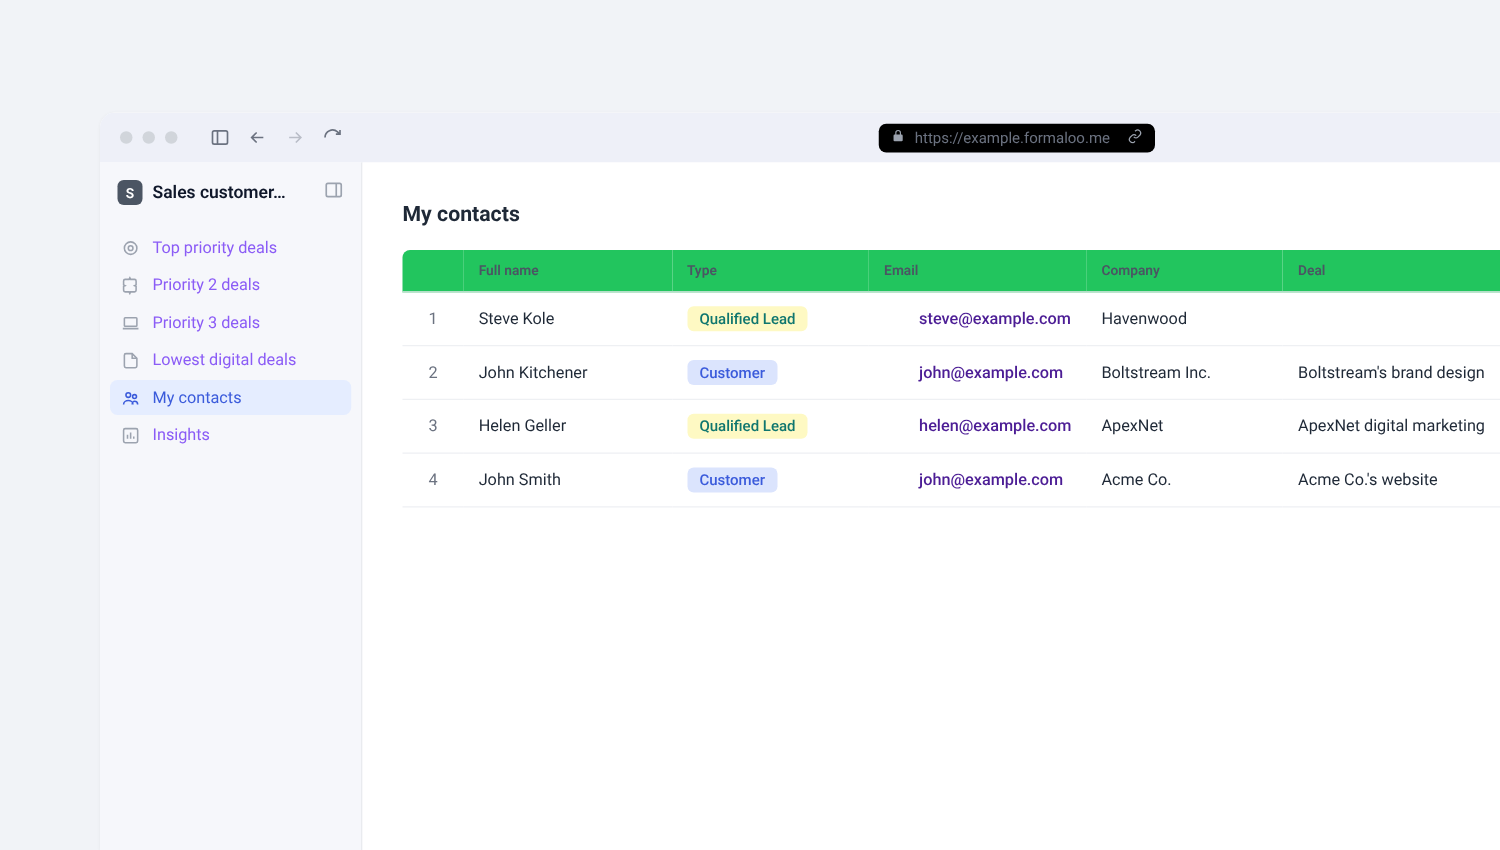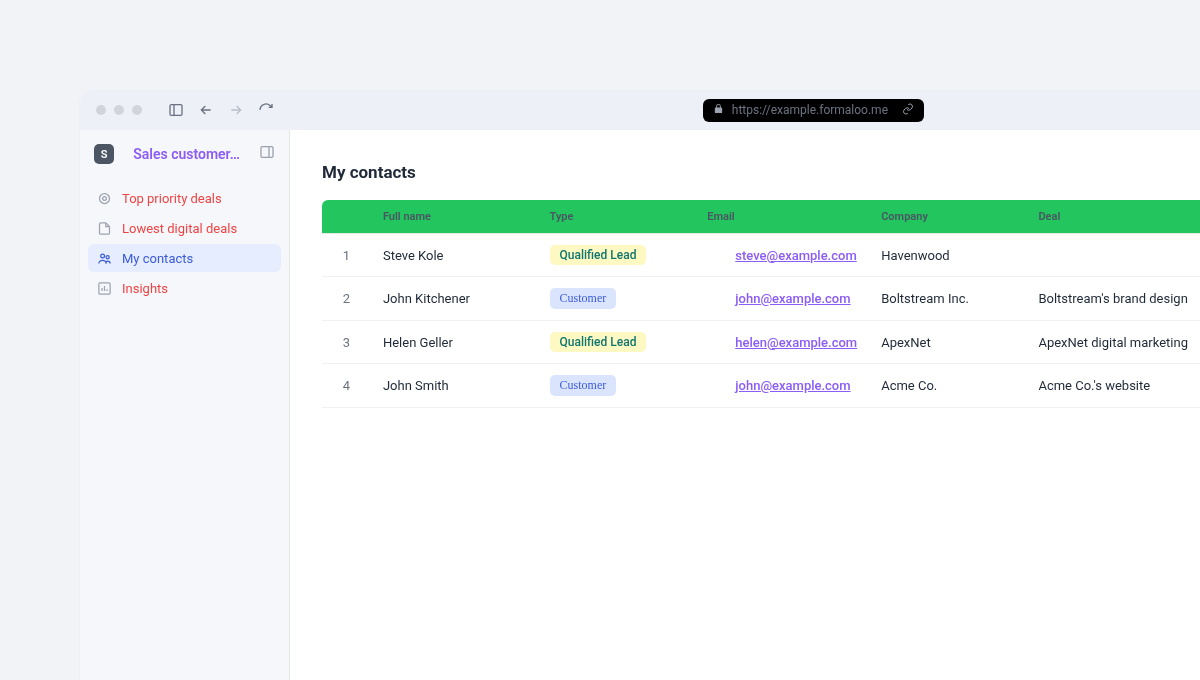--- a/index.html
+++ b/index.html
@@ -98,43 +98,42 @@
       border-radius: 5px;
       display: flex;
       align-items: center;
       justify-content: center;
       font-size: 11px;
       font-weight: 600;
     }
     .workspace-title {
       font-size: 14px;
       font-weight: 600;
-      color: #8b5cf6;
+      color: #0f172a;
       flex: 1;
       white-space: nowrap;
       overflow: hidden;
       text-overflow: ellipsis;
-      text-align: center;
     }
     .workspace-panel-icon {
       color: #9ca3af;
       cursor: pointer;
     }
     .nav-list {
       list-style: none;
       margin-top: 6px;
     }
     .nav-item {
       display: flex;
       align-items: center;
       gap: 10px;
       padding: 6px 8px;
       border-radius: 6px;
       cursor: pointer;
-      color: #ef4444;
+      color: #8b5cf6;
       font-size: 13px;
       margin-bottom: 2px;
     }
     .nav-item.active {
       background: #e5edff;
       color: #3b5bdb;
     }
     .nav-item .nav-icon {
       width: 16px;
       height: 16px;
@@ -195,25 +194,23 @@
       font-size: 12px;
       font-weight: 500;
     }
     .badge-qualified {
       background: #fef9c3;
       color: #0f766e;
     }
     .badge-customer {
       background: #dbe4fd;
       color: #3b5bdb;
-      font-family: Liberation Serif, serif;
     }
     .email-link {
-      color: #8b5cf6;
-      text-decoration: underline;
+      color: #4c1d95;
       font-weight: 500;
       cursor: pointer;
       margin-left: 28px;
     }
     .col-num { width: 50px; }
     .col-name { width: 170px; }
     .col-type { width: 160px; }
     .col-email { width: 170px; }
     .col-company { width: 160px; }
   </style>
@@ -283,20 +280,37 @@
               <svg width="15" height="15" viewBox="0 0 24 24" fill="none" stroke="currentColor" stroke-width="2">
                 <circle cx="12" cy="12" r="8"></circle>
                 <circle cx="12" cy="12" r="3"></circle>
               </svg>
             </span>
             <span>Top priority deals</span>
           </li>
           <li class="nav-item">
             <span class="nav-icon">
               <svg width="15" height="15" viewBox="0 0 24 24" fill="none" stroke="currentColor" stroke-width="2">
+                <path d="M19 11V6a2 2 0 0 0-2-2h-5l-1-2-1 2H5a2 2 0 0 0-2 2v5l2 1-2 1v5a2 2 0 0 0 2 2h5l1 2 1-2h5a2 2 0 0 0 2-2v-5l-2-1 2-1z"></path>
+              </svg>
+            </span>
+            <span>Priority 2 deals</span>
+          </li>
+          <li class="nav-item">
+            <span class="nav-icon">
+              <svg width="15" height="15" viewBox="0 0 24 24" fill="none" stroke="currentColor" stroke-width="2">
+                <rect x="4" y="5" width="16" height="11" rx="1"></rect>
+                <path d="M2 19h20"></path>
+              </svg>
+            </span>
+            <span>Priority 3 deals</span>
+          </li>
+          <li class="nav-item">
+            <span class="nav-icon">
+              <svg width="15" height="15" viewBox="0 0 24 24" fill="none" stroke="currentColor" stroke-width="2">
                 <path d="M14 3H6a2 2 0 0 0-2 2v14a2 2 0 0 0 2 2h12a2 2 0 0 0 2-2V9l-6-6z"></path>
                 <path d="M14 3v6h6"></path>
               </svg>
             </span>
             <span>Lowest digital deals</span>
           </li>
           <li class="nav-item active">
             <span class="nav-icon">
               <svg width="15" height="15" viewBox="0 0 24 24" fill="none" stroke="currentColor" stroke-width="2">
                 <circle cx="9" cy="8" r="3"></circle>

